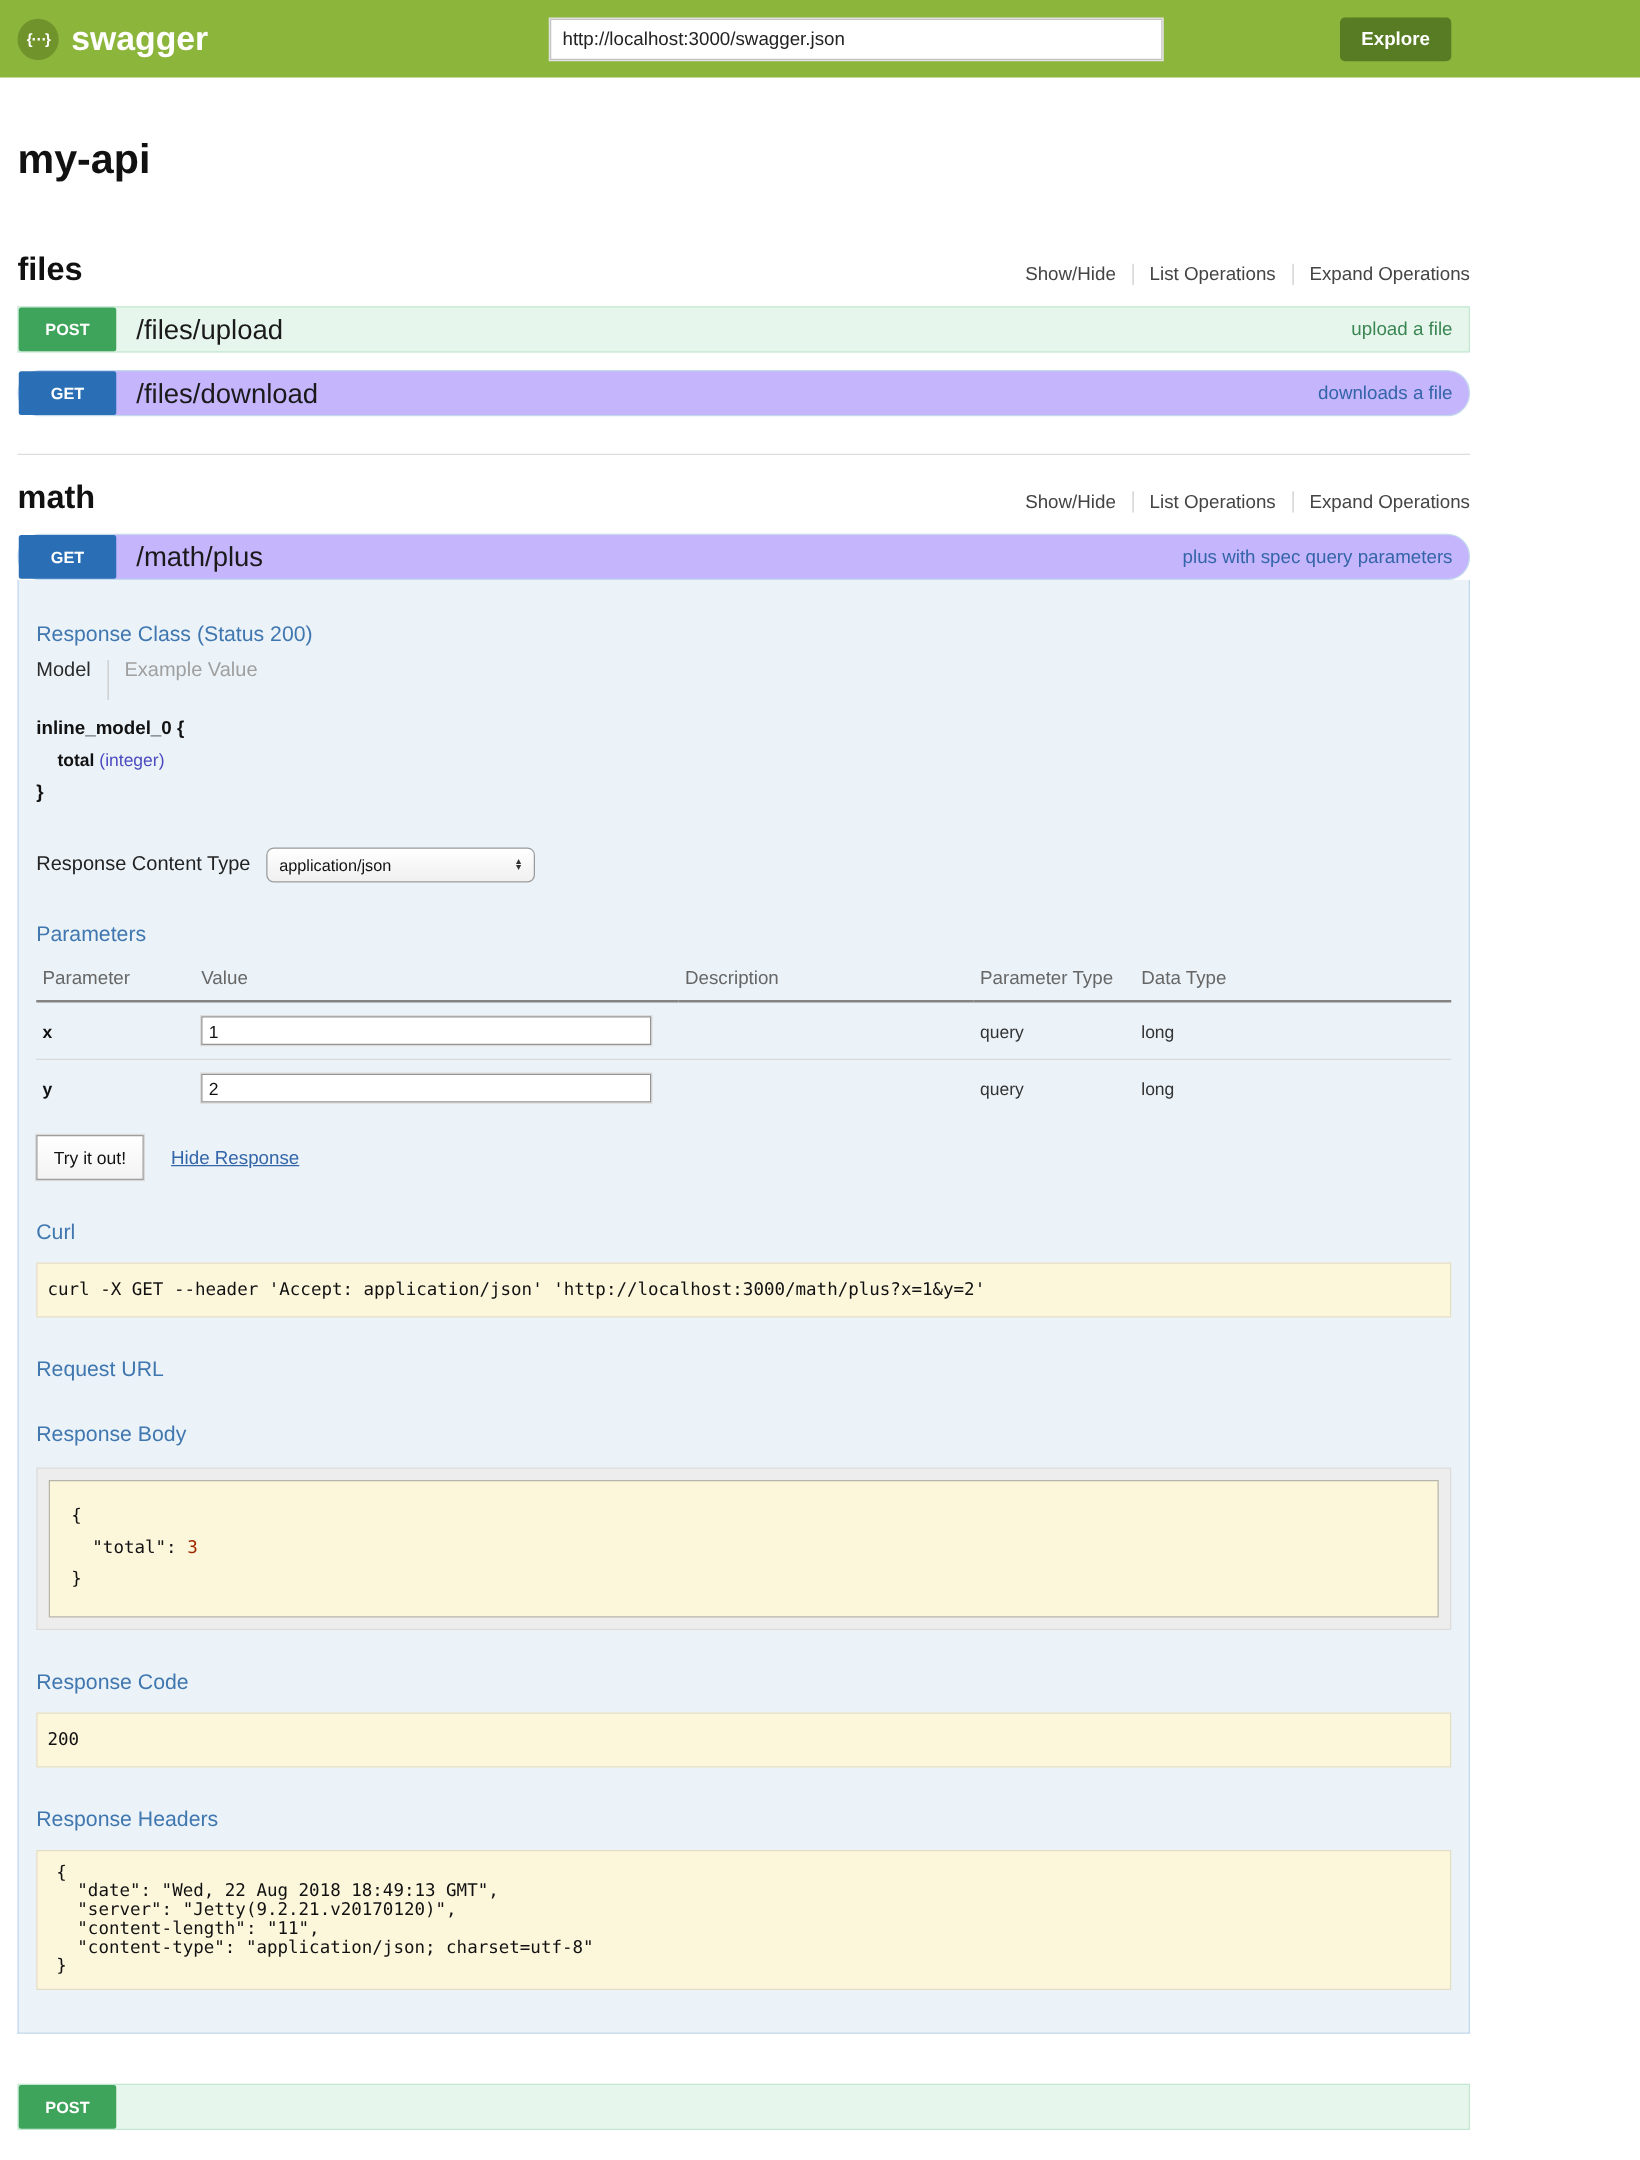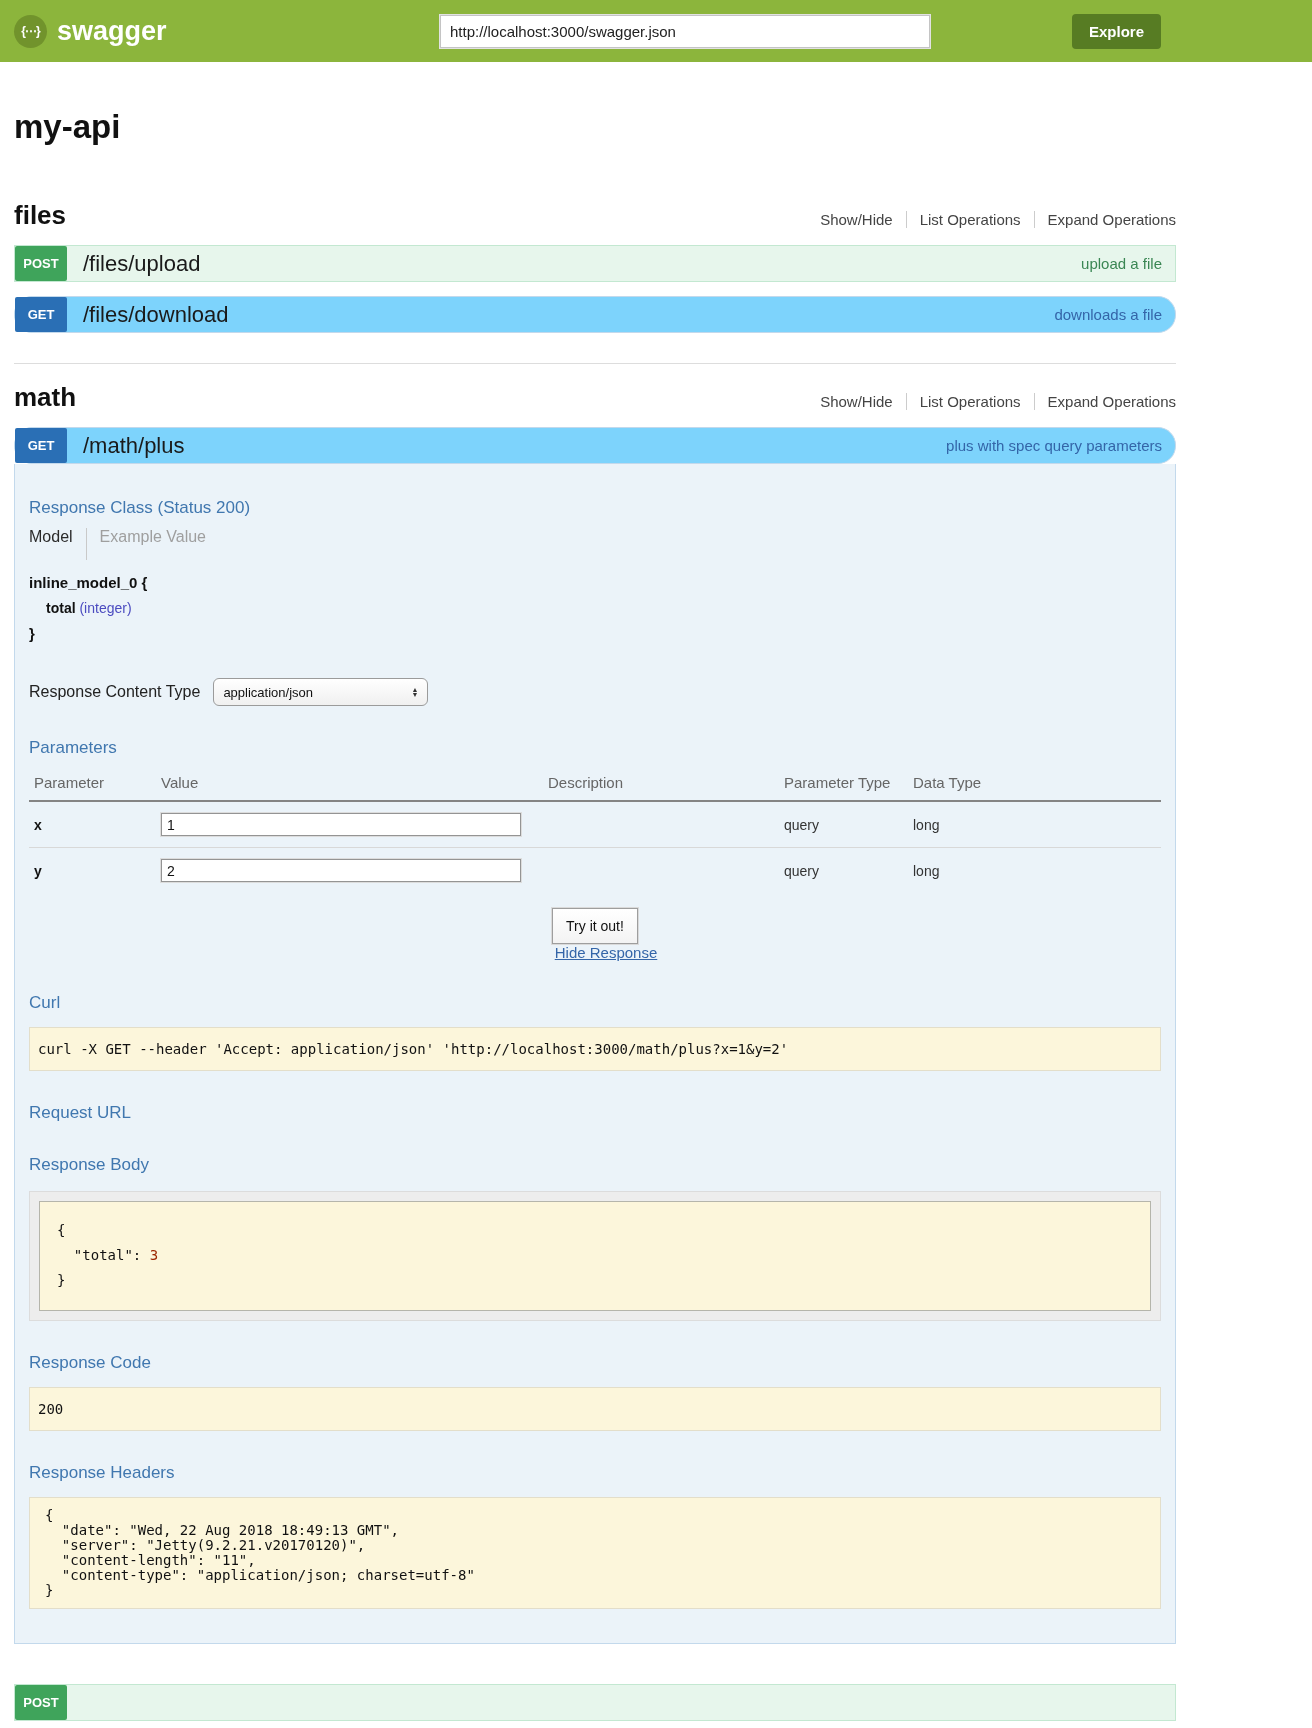--- a/index.html
+++ b/index.html
@@ -32,22 +32,22 @@
   .section-menu .mlink:last-child { padding-right:0; }
   .section-menu .mlink + .mlink { border-left:1px solid #ccc; }
 
   .section-divider { border-top:1px solid #ddd; margin-top:30px; }
   .section-divider + .section-head { margin-top:18px;text-align:center; }
 
   
   .op { display:flex; align-items:center; height:37px; margin-top:14px;
         border:1px solid transparent; cursor:pointer; }
   .op.post { background:#e7f6ec; border-color:#c3e8d1; }
-  .op.get  { background:#7dd3fc; border-color:#c3d9ec;border-radius:18px; }
-  .badge { align-self:stretch; width:52px; display:flex; align-items:center; justify-content:center;
+  .op.get  { background:#c4b5fd; border-color:#c3d9ec;border-radius:18px; }
+  .badge { align-self:stretch; width:78px; display:flex; align-items:center; justify-content:center;
            color:#fff; font-weight:bold; font-size:13px; border-radius:2px; }
   .badge.post { background:#3fa45b; }
   .badge.get  { background:#2a6fb5; }
   .op .path { margin-left:16px; font-size:22px; color:#1a1a1a; }
   .op .summary { margin-left:auto; margin-right:13px; font-size:15px; cursor:pointer; }
   .summary.green { color:#3a8653; }
   .summary.blue  { color:#3465a8; }
   .op.standalone { margin-top:40px; }
 
   
@@ -79,21 +79,21 @@
 
   
   .param-grid { display:grid; grid-template-columns:127px 387px 236px 129px 1fr; margin-top:10px; }
   .pg-head { font-size:15px; color:#666; padding:6px 0 9px 5px; border-bottom:2px solid #848484; }
   .pg-cell { padding:11px 0 11px 5px; font-size:14px; color:#333; display:flex; align-items:center; }
   .pg-cell.sep { border-bottom:1px solid #d8d8d8; }
   .param-name { font-weight:bold; color:#111; }
   .param-input { width:360px; height:23px; border:1px solid #949494; box-shadow:0 0 0 1px #dcdcdc;
                  font-size:14px; padding:1px 5px; font-family:"Liberation Sans", sans-serif; color:#111; }
 
-  .try-row { display:flex; align-items:center; margin-top:15px;flex-direction:column; }
+  .try-row { display:flex; align-items:center; margin-top:15px; }
   .try-btn { background:linear-gradient(#ffffff,#f3f3f3); border:1px solid #9e9e9e;
              box-shadow:0 0 0 1px #dadada; font-size:14px; color:#111; padding:9px 13px;
              cursor:pointer; font-family:"Liberation Sans", sans-serif; }
   .hide-link { margin-left:22px; color:#3465a8; text-decoration:underline; font-size:15px; cursor:pointer; }
 
   
   .snippet { background:#fcf6db; border:1px solid #e3deca; margin-top:14px; padding:13px 8px;
              font-family:"DejaVu Sans Mono", monospace; font-size:14px; color:#111; }
   .rb-outer { margin-top:16px; background:#ededed; border:1px solid #dcdcdc; padding:9px; }
   .rb-inner { background:#fcf6db; border:1px solid #b5b5ab; padding:16px 17px;

